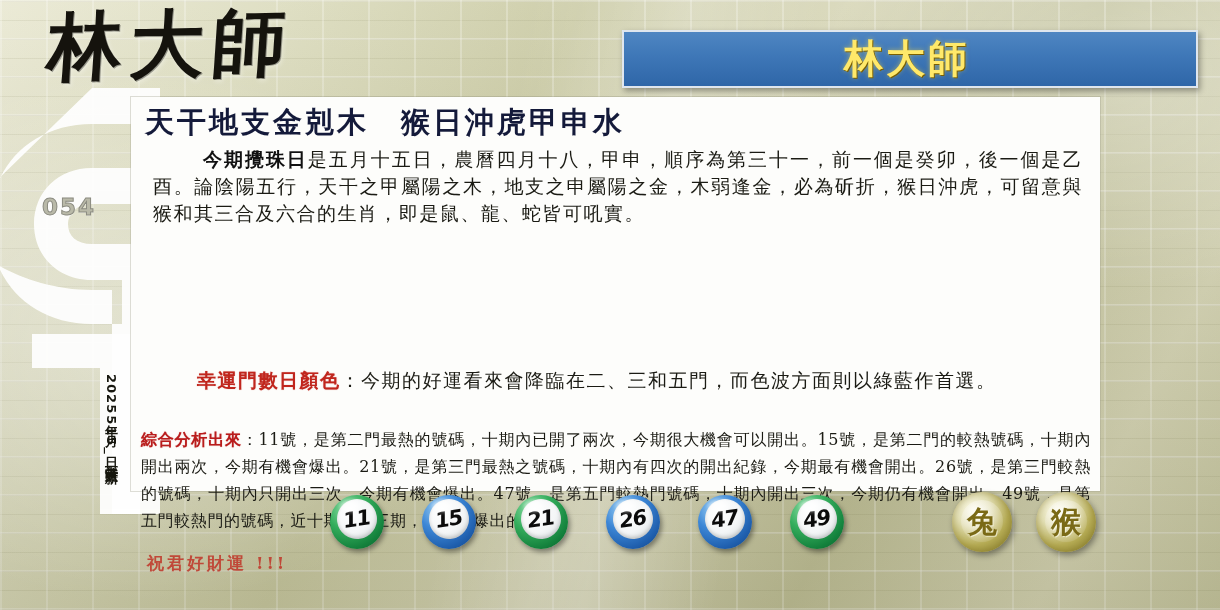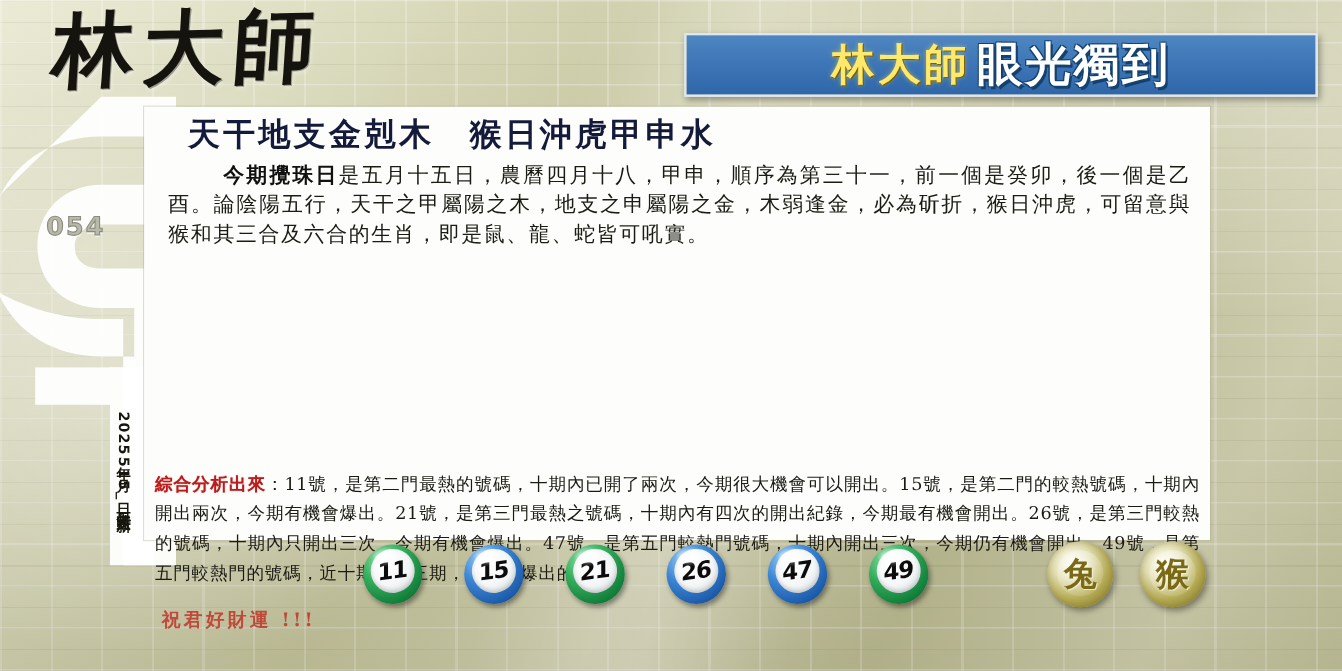--- a/index.html
+++ b/index.html
@@ -99,21 +99,21 @@
   }
 
   
   .panel{
     position:absolute;left:131px;top:97px;width:969px;height:394px;
     background:#fdfdfb;
     box-shadow:0 0 0 1px rgba(160,160,140,.35);
   }
 
   .headline{
-    position:absolute;left:40px;top:6px;
+    position:absolute;left:14px;top:6px;
     font-size:29px;font-weight:bold;letter-spacing:3px;
     color:#141a3a;
     font-family:"DejaVu Serif","Liberation Serif",serif;
     white-space:pre;
   }
 
   .para{
     position:absolute;
     font-size:19px;line-height:27px;
     color:#1b1b14;letter-spacing:1.5px;
@@ -208,31 +208,33 @@
   </div>
 
   <div class="issue-no">054</div>
 
   <div class="vstamp">2025年5月15日_下午六時更新</div>
 
   <div class="masthead">林大師</div>
 
   <div class="banner">
     <span class="banner-a">林大師</span>
-    <span class="banner-b">眼光獨到</span>
   </div>
 
   <div class="panel">
 
     <div class="headline">天干地支金剋木　猴日沖虎甲申水</div>
 
     <div class="para para-main">
       <span class="lbl-dark">今期攪珠日</span><span>是五月十五日，農曆四月十八，甲申，順序為第三十一，前一個是癸卯，後一個是乙酉。論陰陽五行，天干之甲屬陽之木，地支之申屬陽之金，木弱逢金，必為斫折，猴日沖虎，可留意與猴和其三合及六合的生肖，即是鼠、龍、蛇皆可吼實。</span>
     </div>
 
+    <div class="para para-lucky">
+      <span class="lbl-red">幸運門數日顏色</span><span>：今期的好運看來會降臨在二、三和五門，而色波方面則以綠藍作首選。</span>
+    </div>
 
     <div class="para para-analysis">
       <span class="lbl-red faded2">綜合分析出來</span><span>：11號，是第二門最熱的號碼，十期內已開了兩次，今期很大機會可以開出。15號，是第二門的較熱號碼，十期內開出兩次，今期有機會爆出。21號，是第三門最熱之號碼，十期內有四次的開出紀錄，今期最有機會開出。26號，是第三門較熱的號碼，十期內只開出三次，今期有機會爆出。47號，是第五門較熱門號碼，十期內開出三次，今期仍有機會開出。49號，是第五門較熱門的號碼，近十期開出三期，今期有爆出的機會。</span>
     </div>
 
     <div class="signoff">祝君好財運 !!!</div>
   </div>
 
   <div class="balls">
     <div class="ball green">

